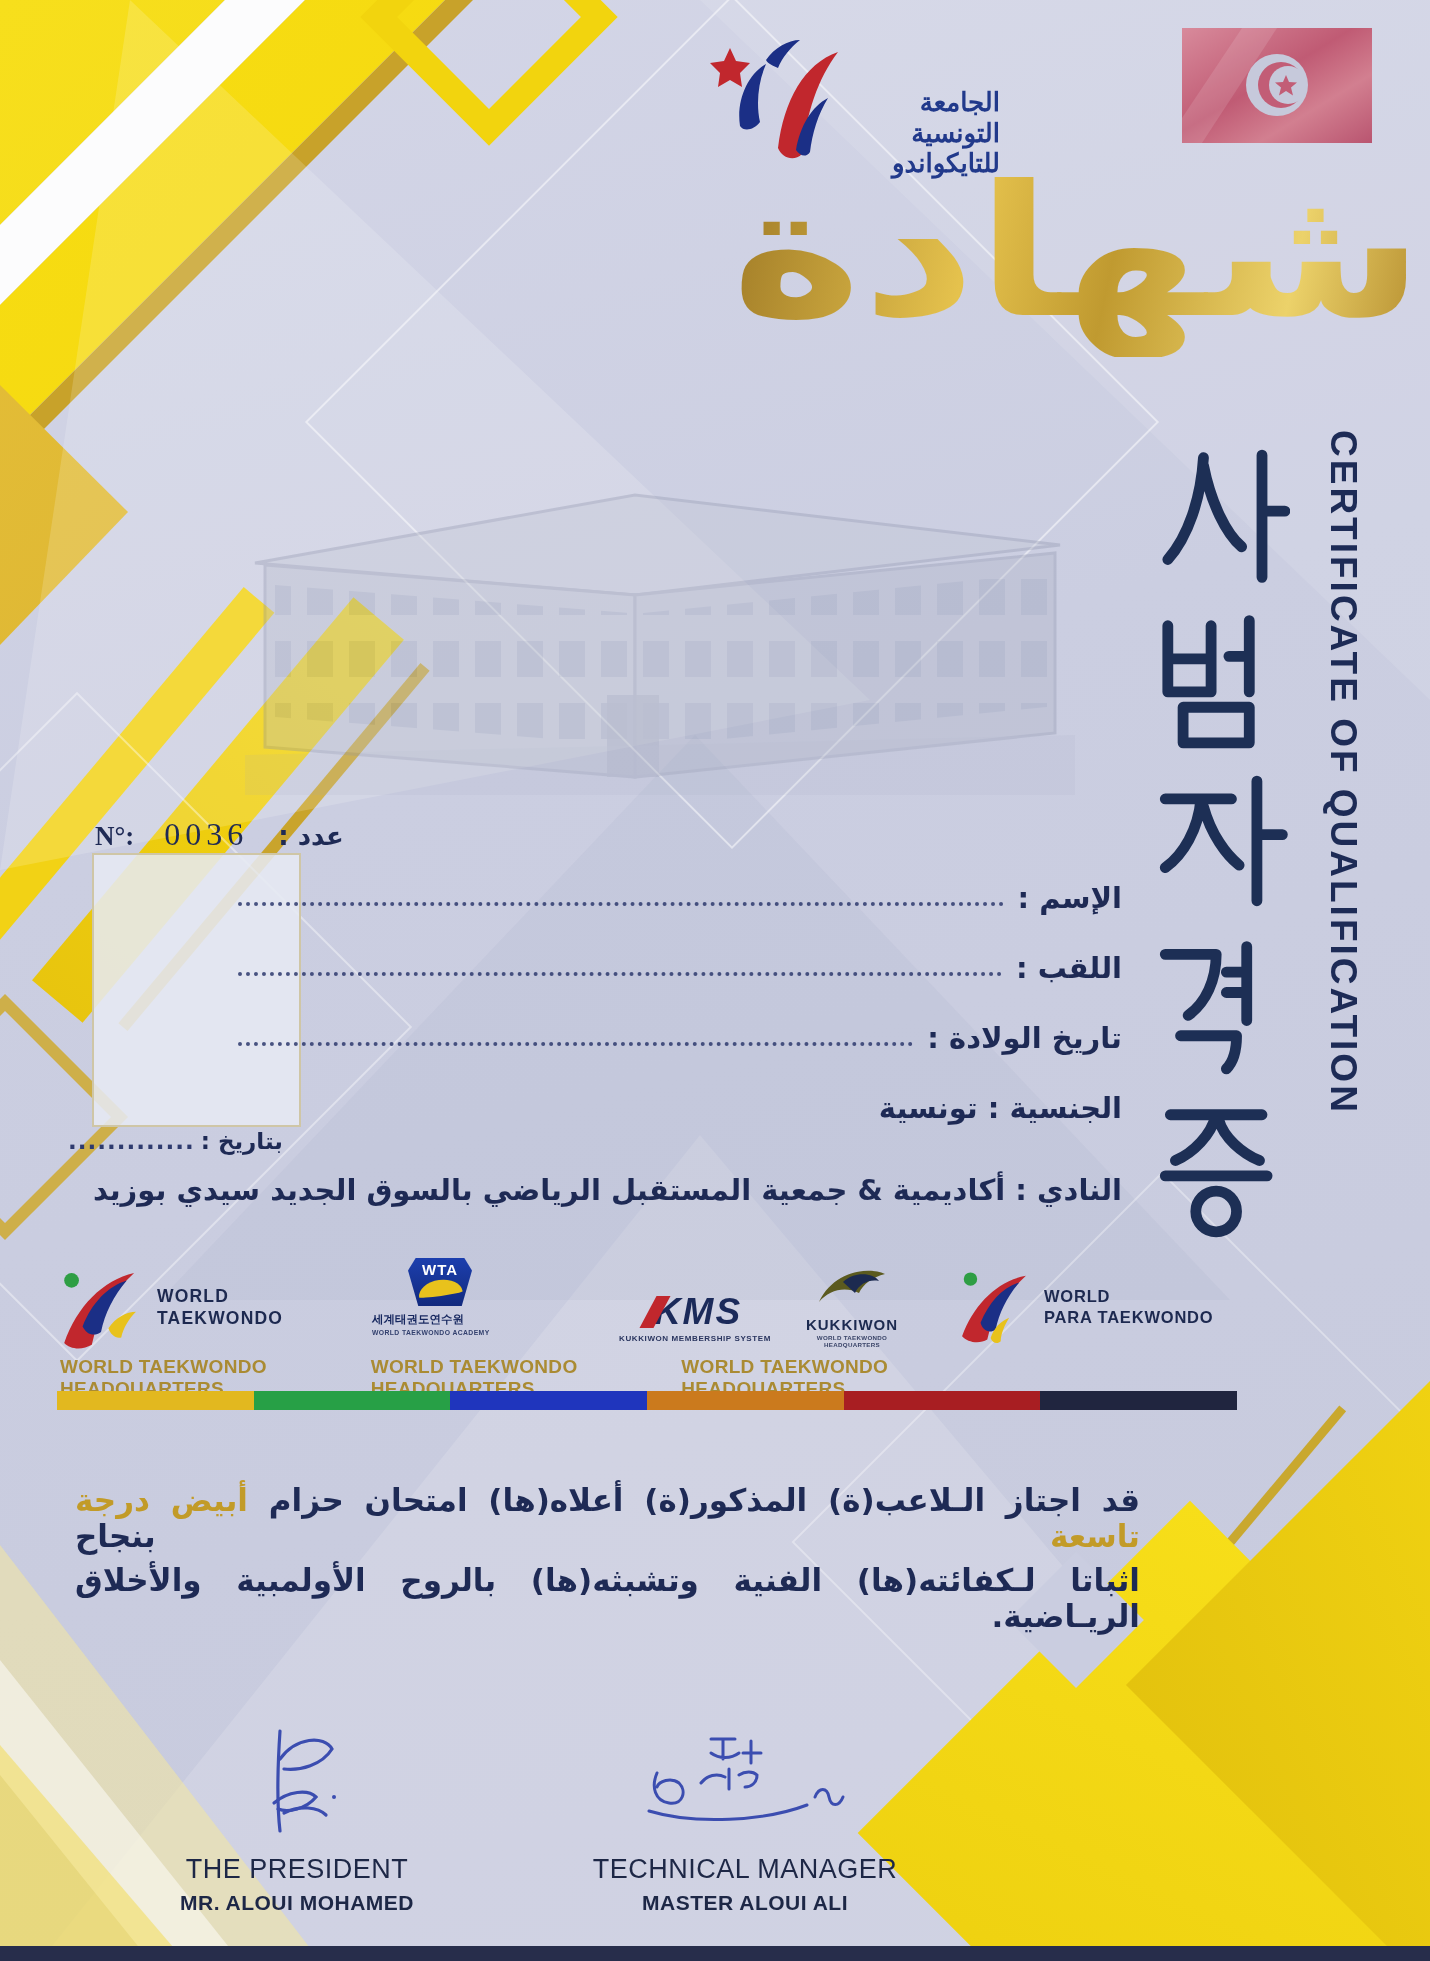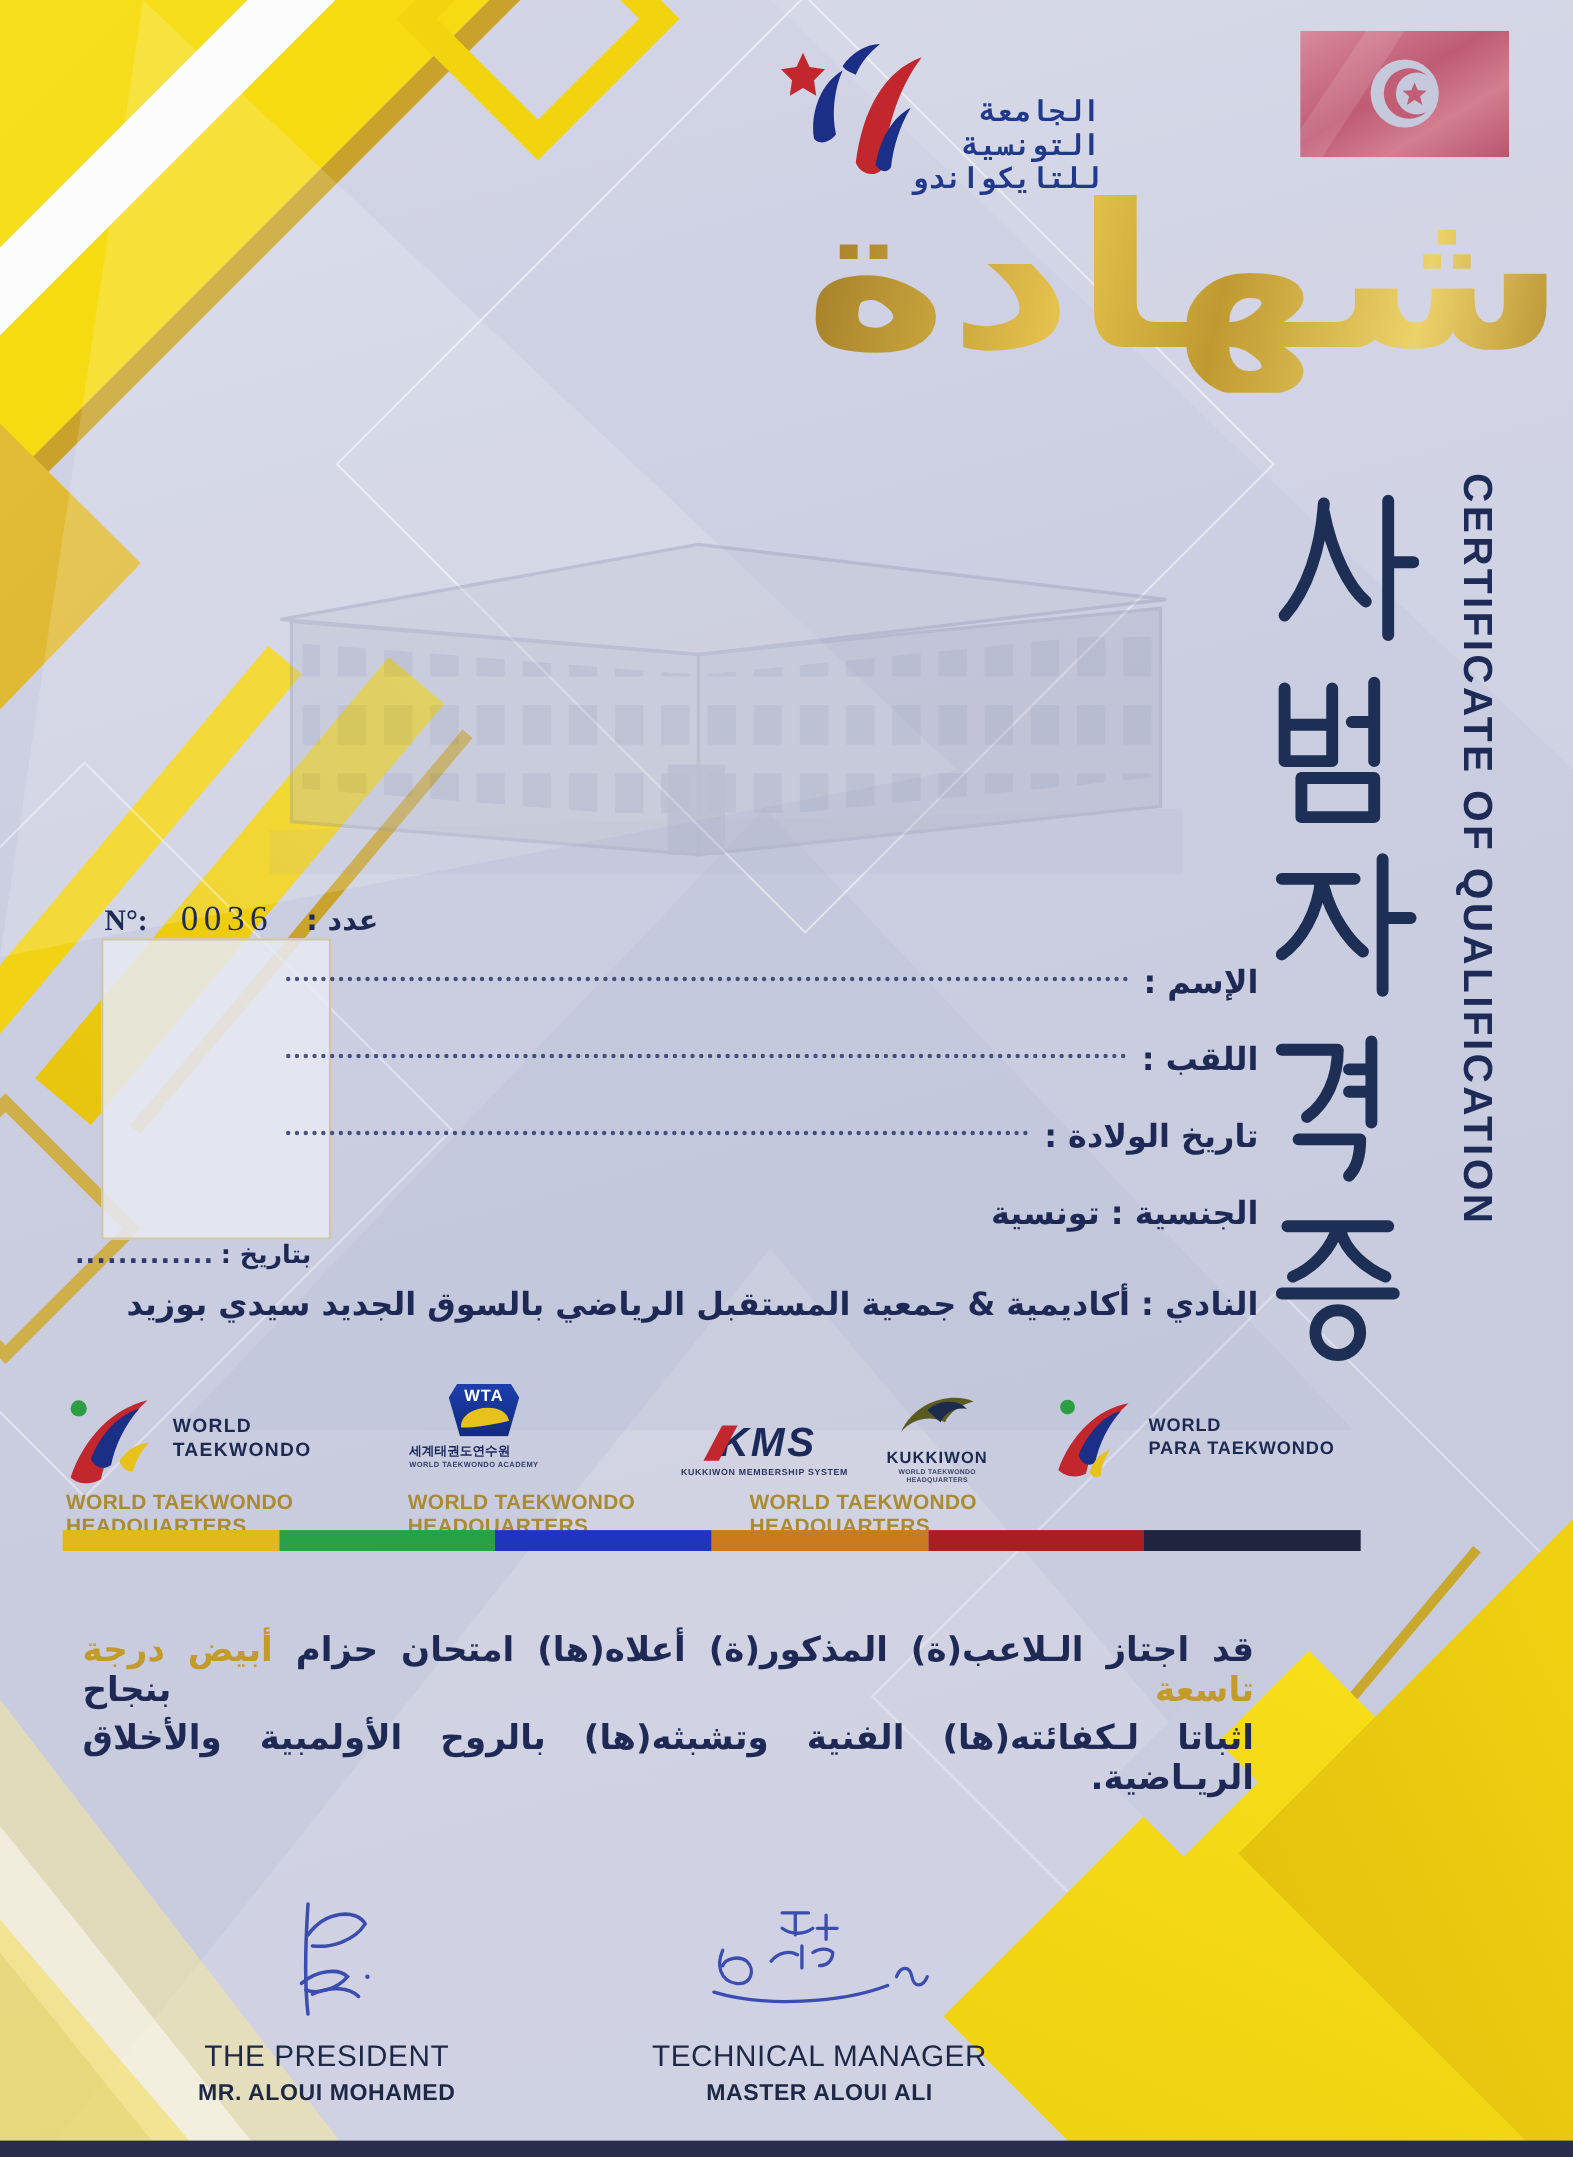--- a/index.html
+++ b/index.html
@@ -37,21 +37,21 @@
   .od1{left:430px;top:120px;width:600px;height:600px;}
   .od2{left:-160px;top:790px;width:470px;height:470px;border-color:rgba(255,255,255,.4);}
   .od3{left:900px;top:1280px;width:520px;height:520px;border-color:rgba(255,255,255,.35);}
   .bottom-bar{position:absolute;left:0;bottom:0;width:100%;height:15px;background:#272d4b;z-index:8;}
   
   .building{position:absolute;left:215px;top:445px;width:870px;height:350px;opacity:.32;z-index:1;}
   
   .flag{position:absolute;left:1182px;top:28px;z-index:5;}
   .fed-logo{position:absolute;left:700px;top:30px;z-index:5;}
   .fed-text{position:absolute;left:850px;top:88px;width:150px;z-index:5;text-align:right;direction:rtl;
-            font-family:Liberation Mono, monospace;font-weight:bold;font-size:26px;line-height:1.18;color:#21398b;}
+            font-family:Liberation Serif, serif;font-weight:bold;font-size:26px;line-height:1.18;color:#21398b;}
   .big-title{position:absolute;right:6px;top:148px;z-index:5;direction:rtl;
              font-family:"DejaVu Sans",sans-serif;font-weight:bold;font-size:182px;line-height:1.15;
              letter-spacing:4px;transform:scaleX(1.22);transform-origin:right center;
              background:linear-gradient(100deg,#a8832b 5%,#e5c24d 35%,#c09a30 55%,#ecd26a 80%,#b38b2d 100%);
              -webkit-background-clip:text;background-clip:text;color:transparent;}
   .vert-title{position:absolute;left:1322px;top:430px;height:812px;z-index:5;
               writing-mode:vertical-rl;font-weight:600;font-size:37px;letter-spacing:3px;color:#1d2b56;}
   .korean-col{position:absolute;left:1150px;top:445px;width:140px;z-index:5;display:flex;flex-direction:column;gap:18px;}
   .korean-col svg{display:block;}
   .hangul{stroke:#1d2f55;stroke-width:8.5;stroke-linecap:round;stroke-linejoin:round;fill:none;}
@@ -59,22 +59,22 @@
   .num-row{position:absolute;left:95px;top:816px;z-index:5;display:flex;align-items:baseline;gap:30px;color:#1e2a55;}
   .num-label{font-weight:bold;font-size:27px;font-family:"Liberation Serif",serif;}
   .num-value{font-family:"Liberation Serif",serif;font-size:32px;letter-spacing:5px;}
   .num-label-ar{font-family:"DejaVu Sans",sans-serif;font-weight:bold;font-size:26px;direction:rtl;}
   .photo-box{position:absolute;left:92px;top:853px;width:205px;height:270px;z-index:5;
              background:rgba(230,233,243,.88);border:2px solid #cfc6a6;}
   .date-row{position:absolute;left:68px;top:1128px;width:215px;z-index:5;direction:rtl;display:flex;
             align-items:baseline;gap:6px;font-family:"DejaVu Sans",sans-serif;font-weight:bold;
             font-size:23px;color:#1e2a55;}
   .date-dots{letter-spacing:1px;color:#2e3a6e;}
-  .field-row{position:absolute;left:254px;width:890px;height:44px;z-index:5;display:flex;direction:rtl;
-             align-items:flex-start;}
+  .field-row{position:absolute;left:232px;width:890px;height:44px;z-index:5;display:flex;direction:rtl;
+             align-items:center;}
   .f-label{font-family:"DejaVu Sans",sans-serif;font-weight:bold;font-size:29px;color:#1e2a55;white-space:nowrap;}
   .f-dots{flex:1;height:0;border-bottom:4px dotted #2e3a6e;margin:12px 14px 0 6px;opacity:.85;}
   .row-1{top:876px;} .row-2{top:946px;} .row-3{top:1016px;} .row-4{top:1086px;} .row-5{top:1168px;}
   
   .logo-item{position:absolute;z-index:5;}
   .wt-logo{left:55px;top:1262px;display:flex;gap:10px;}
   .wt-text{margin-top:24px;font-size:17.5px;line-height:1.25;font-weight:900;color:#1d2950;letter-spacing:1.2px;}
   .wta-logo{left:372px;top:1258px;width:136px;text-align:left;}
   .wta-shield{width:64px;height:48px;margin:0 auto;position:relative;
               clip-path:polygon(12% 0,88% 0,100% 26%,84% 100%,16% 100%,0 26%);

